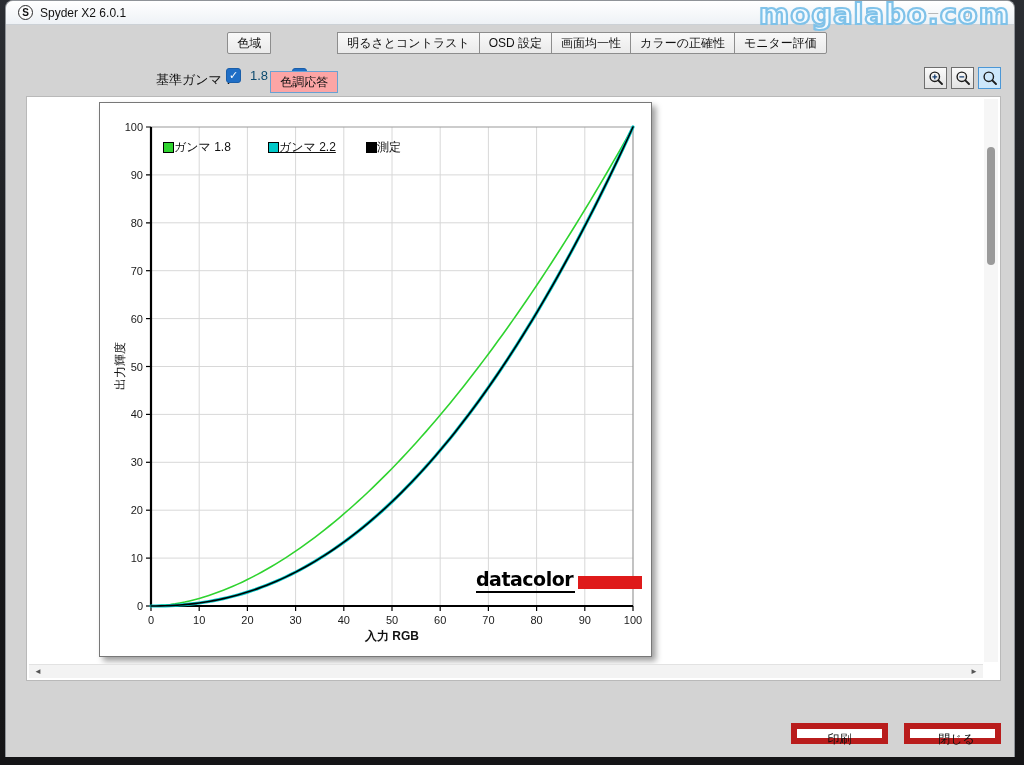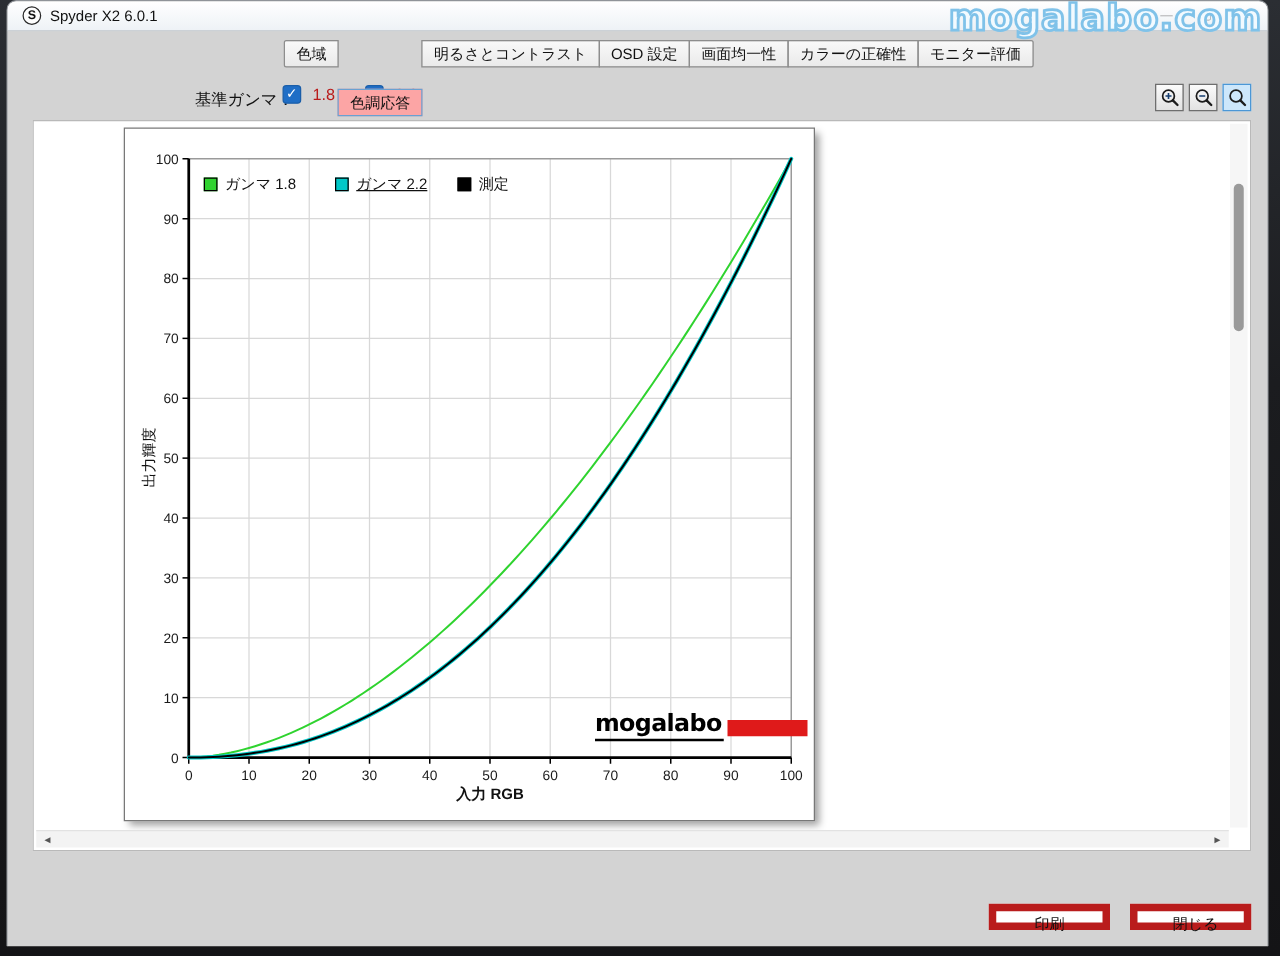--- a/index.html
+++ b/index.html
@@ -48,40 +48,40 @@
   .tab:last-child { border-radius:0 2px 2px 0; }
   .tab.selected { background:#fca5a5; border-color:#69a1d2; position:relative; z-index:1;margin-top:39px; }
   
   .gamma-label { position:absolute; left:150px; top:70px; font-size:13px; color:#111; }
   .gamma-checks { position:absolute; left:220px; top:67px; display:flex; gap:24px; }
   .check-item { display:flex; align-items:center; gap:9px; }
   .checkbox {
     width:15px; height:15px; background:#1f6ec6; border:1px solid #1a5ea9; border-radius:3px;
     color:#fff; font-size:11px; line-height:13px; text-align:center;
   }
-  .cb-label { font-size:13px; color:#b91c1c; }
+  .cb-label { font-size:13px; color:#0c4a6e; }
   .zoom-group { position:absolute; right:13px; top:66px; display:flex; gap:4px; }
   .zbtn {
     width:23px; height:22px; padding:0; display:flex; align-items:center; justify-content:center;
     background:linear-gradient(#fbfbfb,#e2e2e2); border:1px solid #6e6e6e;
   }
   .zbtn.selected { background:#cde7fb; border-color:#4b97d6; }
   
   .content-panel {
     position:absolute; left:20px; top:95px; width:975px; height:585px;
     background:#ffffff; border:1px solid #b9b9b9;
   }
   .chart-box {
     position:absolute; left:72px; top:5px; width:553px; height:555px;
     background:#fff; border:1px solid #787878;
     box-shadow:4px 4px 6px rgba(0,0,0,.38);
   }
   .chart-box svg { position:absolute; left:0; top:0; }
   .chart-box svg text { font-family:"Liberation Sans","DejaVu Sans",sans-serif; fill:#1a1a1a; }
-  .legend-item { position:absolute; top:36px; display:flex; align-items:center; gap:6px;
+  .legend-item { position:absolute; top:36px; display:flex; align-items:center; 
     font-size:12px; color:#111; }
   .swatch { width:11px; height:11px; border:1px solid #000; }
   .ylabel {
     position:absolute; left:20px; top:263px; transform:translate(-50%,-50%) rotate(-90deg);
     font-size:12px; color:#111; white-space:nowrap;
   }
   .xlabel {
     position:absolute; left:292px; top:533px; transform:translate(-50%,-50%);
     font-size:12px; color:#111; white-space:nowrap;font-weight:bold;
   }
@@ -253,21 +253,21 @@
             <span>ガンマ 2.2</span>
           </div>
           <div class="legend-item" style="left: 266px;">
             <span class="swatch" style="background: rgb(0, 0, 0);"></span>
             <span>測定</span>
           </div>
         </div>
       <div class="ylabel">出力輝度</div>
       <div class="xlabel">入力 RGB</div>
       <div class="logo">
-        <span class="logo-text">mogalabo</span>
+        <span class="logo-text">datacolor</span>
         <span class="logo-bar" id="logo-bar" style="background: rgb(223, 26, 26);"></span>
       </div>
     </div>
     <div class="vscroll">
       <div class="vthumb"></div>
     </div>
     <div class="hscroll">
       <span class="arr left">◄</span>
       <span class="arr right">►</span>
     </div>

